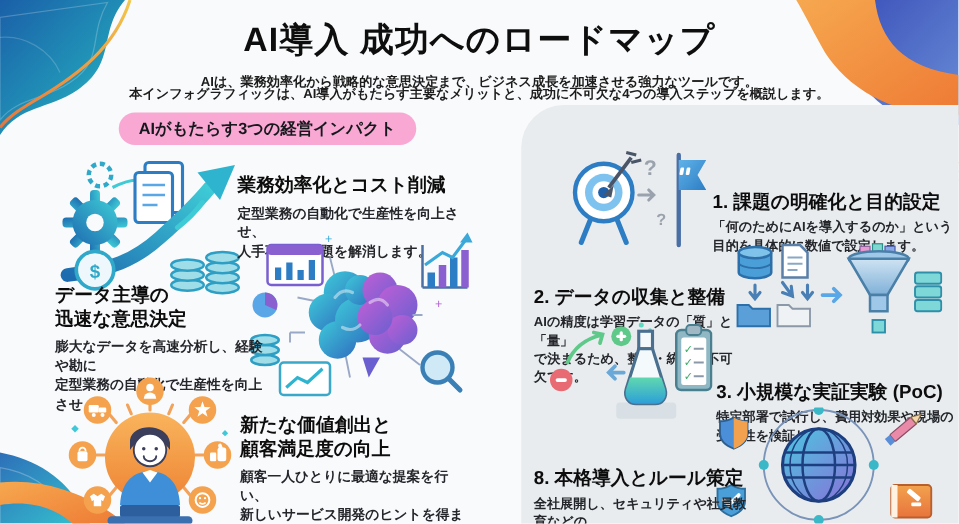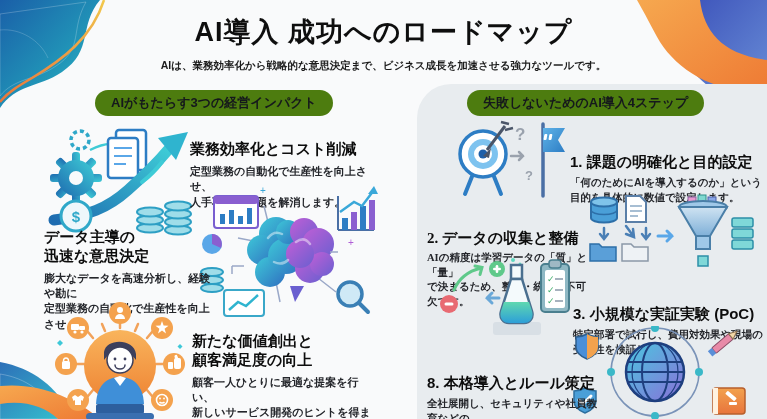--- a/index.html
+++ b/index.html
@@ -9,38 +9,38 @@
   #deco-tl{left:0;top:0;}
   #deco-tr{right:0;top:0;}
   #deco-bl{left:0;bottom:0;}
   #right-panel{position:absolute;left:417px;top:84px;width:400px;height:380px;
     background:#e8ecef;border-radius:34px;}
   .hdr-title{position:absolute;left:0;top:14px;width:767px;text-align:center;
     font-size:27px;font-weight:700;color:#0e0e0e;letter-spacing:1px;}
   .hdr-sub{position:absolute;left:0;width:767px;text-align:center;
     font-size:10.5px;font-weight:600;color:#1c1c1c;}
   #sub1{top:59px;} #sub2{top:68px;}
-  .badge{position:absolute;background:#4d7c0f;border-radius:14px;height:26px;
+  .badge{position:absolute;background:#f9a8d4;border-radius:14px;height:26px;
     line-height:26px;padding:0 16px;font-size:13px;font-weight:700;color:#15181c;white-space:nowrap;}
   #badge-left{left:95px;top:90px;}
   #badge-right{left:467px;top:90px;}
   .tblock{position:absolute;}
   .impact-title{font-size:15px;font-weight:700;color:#0d0d0d;line-height:1.25;white-space:pre-line;}
   .impact-desc{margin-top:5px;font-size:11px;font-weight:600;color:#24262b;line-height:1.4;white-space:pre-line;}
   .step-title{font-size:15px;font-weight:700;color:#0d0d0d;line-height:1.2;white-space:pre-line;margin-top:33px;}
   .step-desc{margin-top:4px;font-size:10.5px;font-weight:600;color:#24262b;line-height:1.4;white-space:pre-line;}
   .iconblock{position:absolute;}
   #impact1-text{left:190px;top:140px;width:185px;}
   #impact2-text{left:44px;top:228px;width:168px;}
   #impact3-text{left:192px;top:332px;width:180px;}
   #impact1-icon{left:46px;top:120px;}
   #impact2-icon{left:198px;top:182px;}
   #impact3-icon{left:50px;top:300px;}
   #step1-text{left:570px;top:120px;width:192px;}
-  #step2-text{left:427px;top:196px;width:165px;font-family:Liberation Serif, serif;}
+  #step2-text{left:427px;top:196px;width:165px;}
   #step3-text{left:573px;top:272px;width:192px;}
   #step4-text{left:427px;top:341px;width:170px;}
   #step1-icon{left:447px;top:114px;}
   #step2-icon{left:582px;top:192px;}
   #step3-icon{left:437px;top:256px;}
   #step4-icon{left:553px;top:326px;}
 </style>
 </head>
 <body>
 
@@ -95,23 +95,23 @@
     </defs>
     <path d="M0,38 C32,44 58,62 72,95 L0,95 Z" fill="url(#gbl1)"></path>
     <path d="M0,50 C26,54 46,68 58,95 L0,95 Z" fill="none" stroke="rgba(255,255,255,0.25)" stroke-width="1"></path>
     <path d="M0,62 C38,58 76,74 100,95 L58,95 C44,82 24,76 0,80 Z" fill="url(#gbl2)"></path>
   </svg>
 
   <div id="right-panel"></div>
 
   <div class="hdr-title">AI導入 成功へのロードマップ</div>
   <div id="sub1" class="hdr-sub">AIは、業務効率化から戦略的な意思決定まで、ビジネス成長を加速させる強力なツールです。</div>
+  <div id="sub2" class="hdr-sub">本インフォグラフィックは、AI導入がもたらす主要なメリットと、成功に不可欠な4つの導入ステップを概説します。</div>
 
   <div id="badge-left" class="badge">AIがもたらす3つの経営インパクト</div>
-  <div id="badge-right" class="badge">失敗しないためのAI導入4ステップ</div>
 
   <svg id="impact1-icon" class="iconblock" width="150" height="118" viewBox="0 0 150 118">
     <defs>
       <linearGradient id="g1" x1="0" y1="1" x2="1" y2="0">
         <stop offset="0" stop-color="#1e6cb0"></stop>
           <stop offset="1" stop-color="#3ecbd6"></stop>
       </linearGradient>
     </defs>
     <circle cx="34" cy="20" r="9" fill="none" stroke="#2fa8c9" stroke-width="3.5" stroke-dasharray="4 3"></circle>
     <path d="M44,30 C52,26 58,24 64,24" fill="none" stroke="#3ecbd6" stroke-width="2.5"></path>

